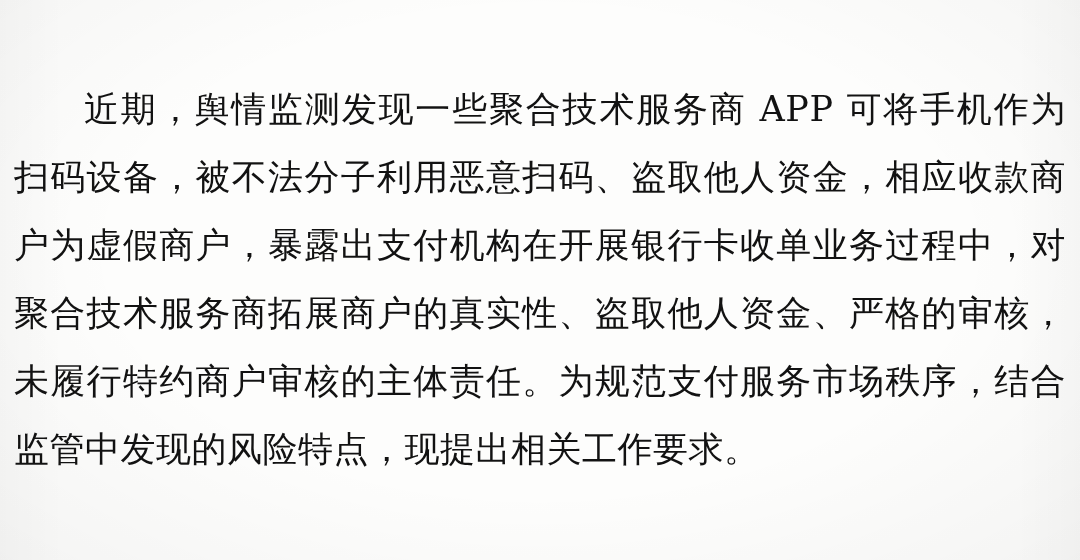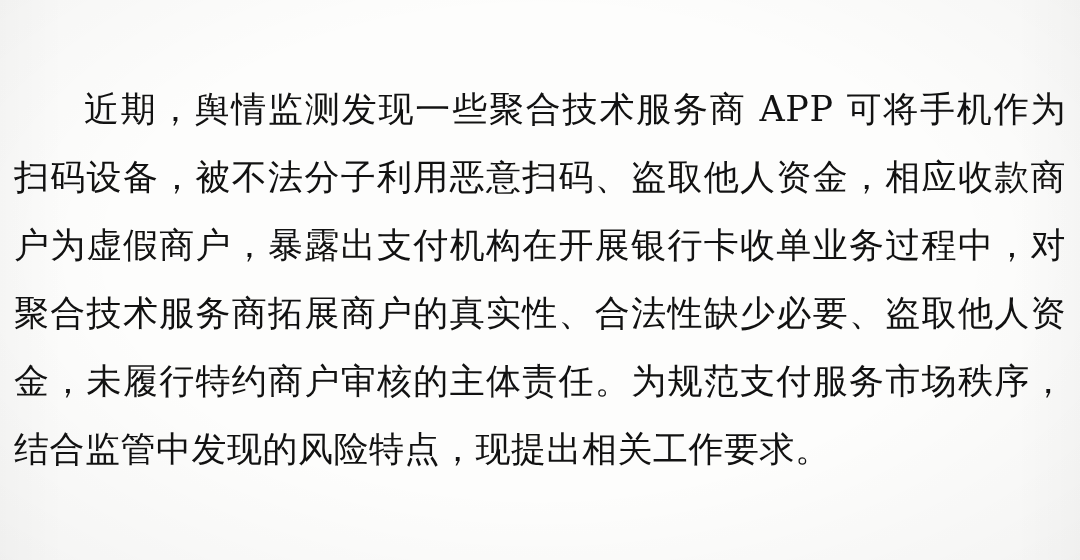--- a/index.html
+++ b/index.html
@@ -44,14 +44,14 @@
     letter-spacing: 0.5px;
     text-indent: 70px;
     white-space: pre-wrap;
     word-break: break-all;
   }
 </style>
 </head>
 <body>
 
 <div class="page">
-  <p class="body-text">近期，舆情监测发现一些聚合技术服务商 APP 可将手机作为扫码设备，被不法分子利用恶意扫码、盗取他人资金，相应收款商户为虚假商户，暴露出支付机构在开展银行卡收单业务过程中，对聚合技术服务商拓展商户的真实性、合法性缺少必要、盗取他人资金，未履行特约商户审核的主体责任。为规范支付服务市场秩序，结合监管中发现的风险特点，现提出相关工作要求。</p>
+  <p class="body-text">近期，舆情监测发现一些聚合技术服务商 APP 可将手机作为扫码设备，被不法分子利用恶意扫码、盗取他人资金，相应收款商户为虚假商户，暴露出支付机构在开展银行卡收单业务过程中，对聚合技术服务商拓展商户的真实性、盗取他人资金、严格的审核，未履行特约商户审核的主体责任。为规范支付服务市场秩序，结合监管中发现的风险特点，现提出相关工作要求。</p>
 </div>
 
 </body></html>

